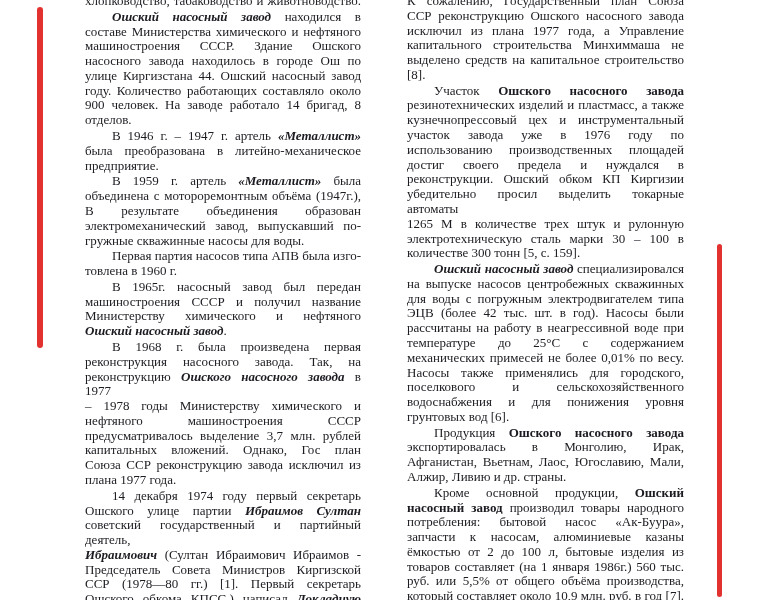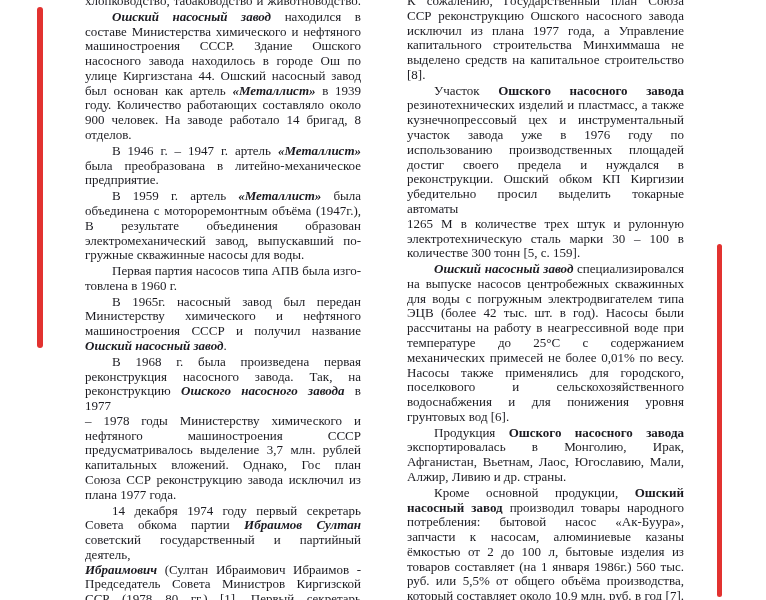--- a/index.html
+++ b/index.html
@@ -34,21 +34,20 @@
     <div class="col" style="left: 84px; width: 278px;">
       <div class="para">
         <div class="line just"><span>хлопководство, табаководство и животноводство.</span></div>
       </div>
       <div class="para">
         <div class="line just indent"><span class="bi">Ошский насосный завод</span><span> находился в</span></div>
         <div class="line just"><span>составе Министерства химического и нефтяного</span></div>
         <div class="line just"><span>машиностроения СССР. Здание Ошского</span></div>
         <div class="line just"><span>насосного завода находилось в городе Ош по</span></div>
         <div class="line just"><span>улице Киргизстана 44. Ошский насосный завод</span></div>
-        <div class="line just"><span>был основан как артель </span><span class="bi">«Металлист»</span><span> в 1939</span></div>
         <div class="line just"><span>году. Количество работающих составляло около</span></div>
         <div class="line just"><span>900 человек. На заводе работало 14 бригад, 8</span></div>
         <div class="line"><span>отделов.</span></div>
       </div>
       <div class="para">
         <div class="line just indent"><span>В 1946 г. – 1947 г. артель </span><span class="bi">«Металлист»</span></div>
         <div class="line just"><span>была преобразована в литейно-механическое</span></div>
         <div class="line"><span>предприятие.</span></div>
       </div>
       <div class="para">
@@ -57,38 +56,38 @@
         <div class="line just"><span>В результате объединения образован</span></div>
         <div class="line just"><span>электромеханический завод, выпускавший по-</span></div>
         <div class="line"><span>гружные скважинные насосы для воды.</span></div>
       </div>
       <div class="para">
         <div class="line just indent"><span>Первая партия насосов типа АПВ была изго-</span></div>
         <div class="line"><span>товлена в 1960 г.</span></div>
       </div>
       <div class="para">
         <div class="line just indent"><span>В 1965г. насосный завод был передан</span></div>
+        <div class="line just"><span>машиностроения СССР и получил название</span></div>
         <div class="line just"><span>Министерству химического и нефтяного</span></div>
-        <div class="line just"><span>машиностроения СССР и получил название</span></div>
         <div class="line"><span class="bi">Ошский насосный завод</span><span>.</span></div>
       </div>
       <div class="para">
         <div class="line just indent"><span>В 1968 г. была произведена первая</span></div>
         <div class="line just"><span>реконструкция насосного завода. Так, на</span></div>
         <div class="line just"><span>реконструкцию </span><span class="bi">Ошского насосного завода</span><span> в 1977</span></div>
         <div class="line just"><span>– 1978 годы Министерству химического и</span></div>
         <div class="line just"><span>нефтяного машиностроения СССР</span></div>
         <div class="line just"><span>предусматривалось выделение 3,7 млн. рублей</span></div>
         <div class="line just"><span>капитальных вложений. Однако, Гос план</span></div>
         <div class="line just"><span>Союза ССР реконструкцию завода исключил из</span></div>
         <div class="line"><span>плана 1977 года.</span></div>
       </div>
       <div class="para">
         <div class="line just indent"><span>14 декабря 1974 году первый секретарь</span></div>
-        <div class="line just"><span>Совета обкома партии </span><span class="bi">Ибраимов Султан</span></div>
+        <div class="line just"><span>Ошского улице партии </span><span class="bi">Ибраимов Султан</span></div>
         <div class="line just"><span>советский государственный и партийный деятель,</span></div>
         <div class="line just"><span class="bi">Ибраимович</span><span> (Султан Ибраимович Ибраимов -</span></div>
         <div class="line just"><span>Председатель Совета Министров Киргизской</span></div>
         <div class="line just"><span>ССР (1978—80 гг.) [1]. Первый секретарь</span></div>
         <div class="line just"><span>Ошского обкома КПСС.) написал </span><span class="bi">Докладную</span></div>
         <div class="line just"><span class="bi">записку</span><span> [5] в ЦК КП Киргизии с ходатайством.</span></div>
       </div>
     </div>
     <div class="col" style="left: 406px; width: 279px;">
       <div class="para">

